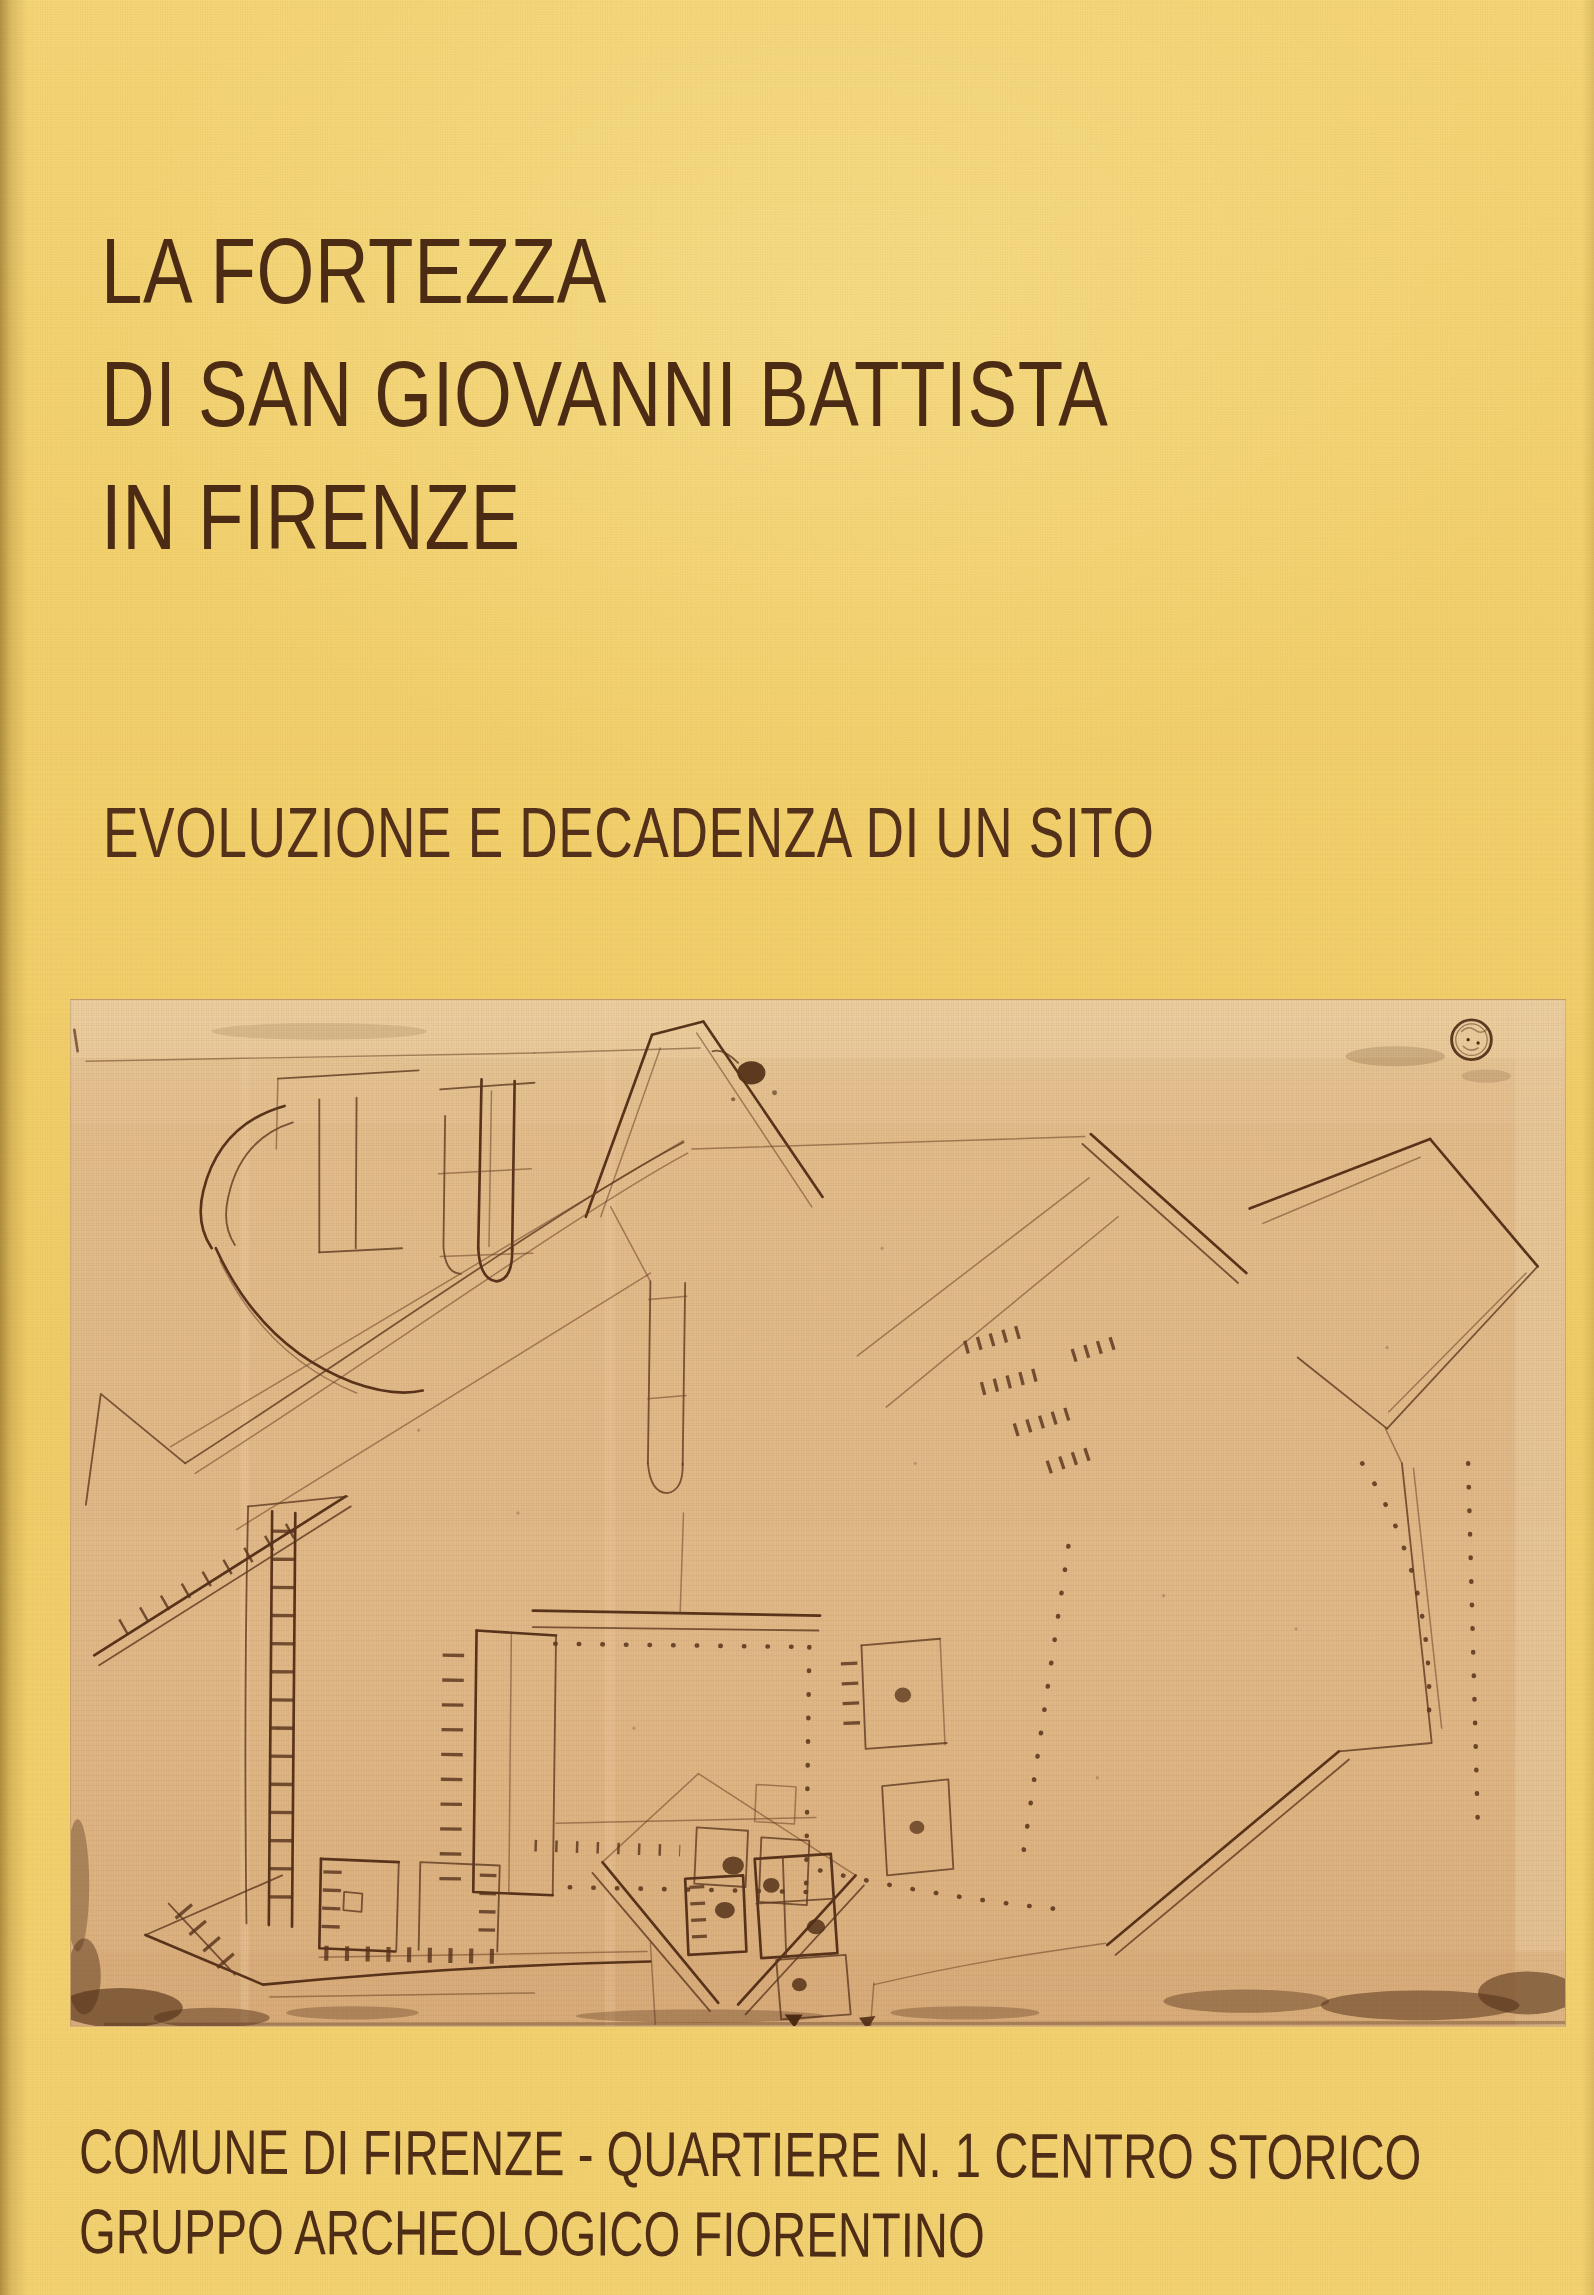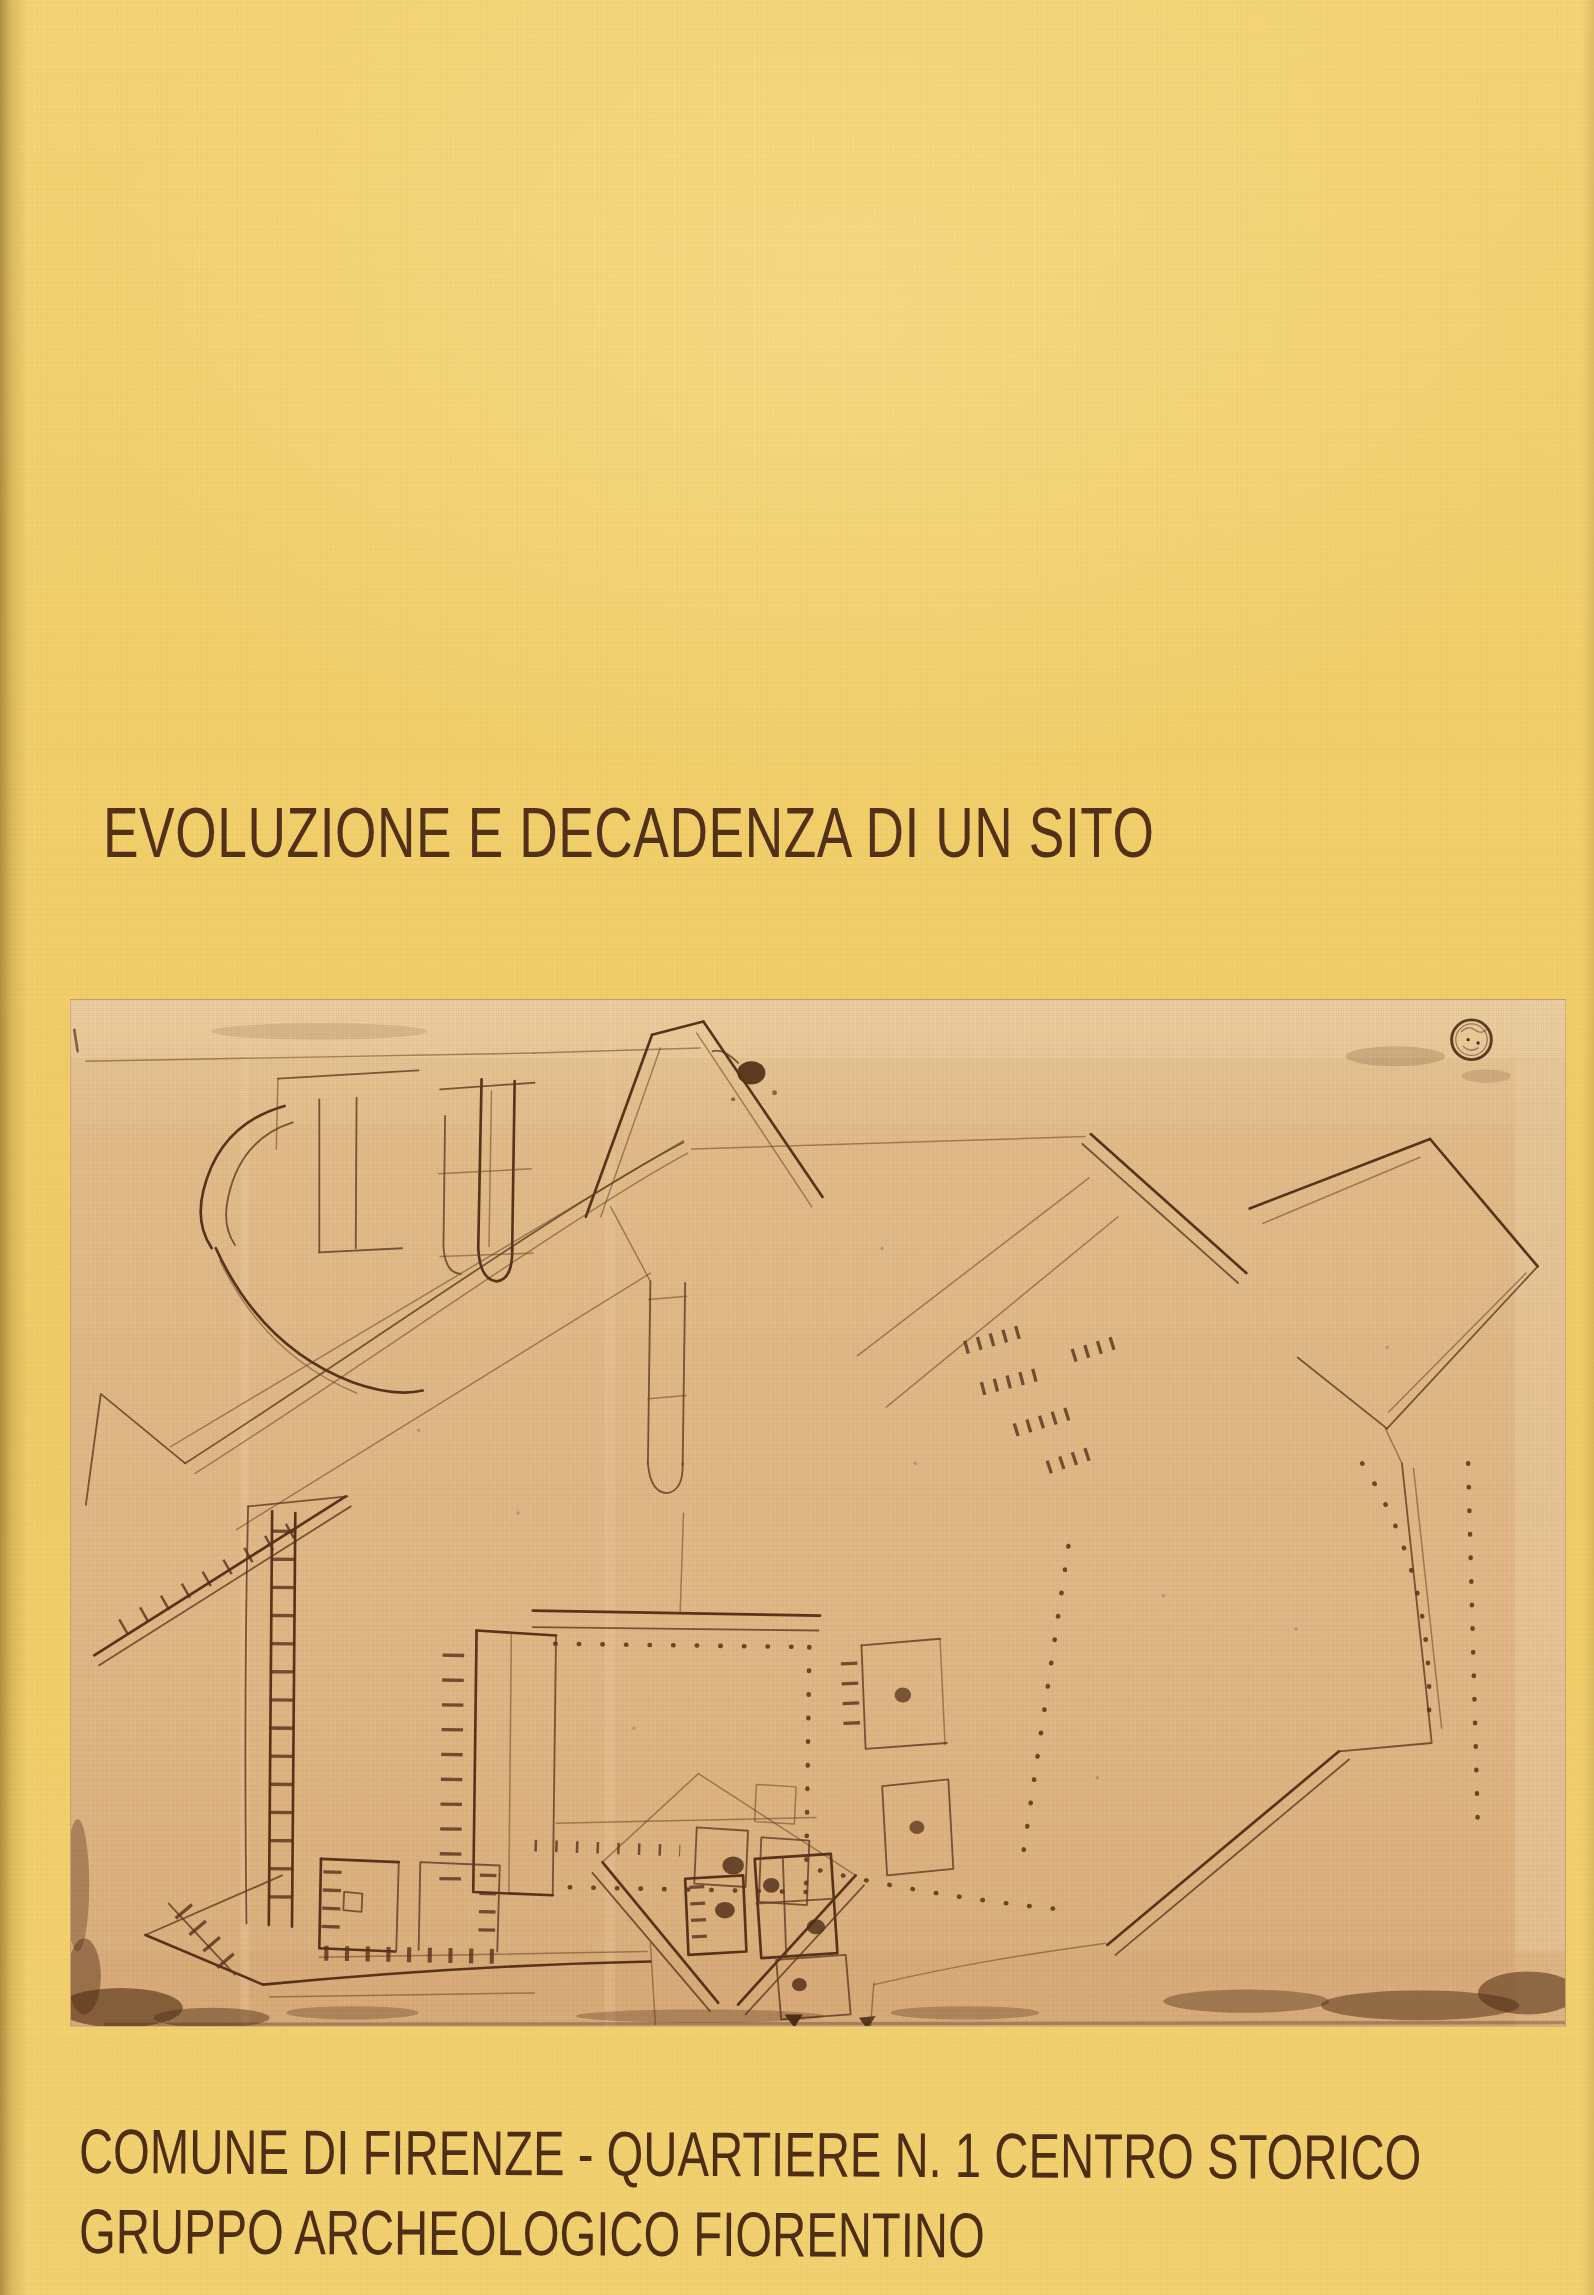--- a/index.html
+++ b/index.html
@@ -46,20 +46,25 @@
     transform:scaleX(.75) rotate(.2deg);transform-origin:0 50%;}
 </style>
 </head>
 <body>
 
 <div class="cover">
   <div class="weave"></div>
   <div class="edge-left"></div>
   <div class="edge-right"></div>
 
+  <div class="title-block">
+    <div class="title-line">LA FORTEZZA</div>
+    <div class="title-line">DI SAN GIOVANNI BATTISTA</div>
+    <div class="title-line">IN FIRENZE</div>
+  </div>
 
   <div class="subtitle">EVOLUZIONE E DECADENZA DI UN SITO</div>
 
   <figure class="plate">
     <svg viewBox="0 0 1805 1240" preserveAspectRatio="none" aria-hidden="true">
 
       <rect x="0" y="0" width="1805" height="70" fill="#eed2a4" opacity=".55"></rect>
       <rect x="0" y="70" width="1805" height="80" fill="#e8c697" opacity=".4"></rect>
       <rect x="1745" y="0" width="60" height="1240" fill="#ecd0a4" opacity=".5"></rect>
       <rect x="0" y="1150" width="1805" height="90" fill="#d7aa78" opacity=".45"></rect>

